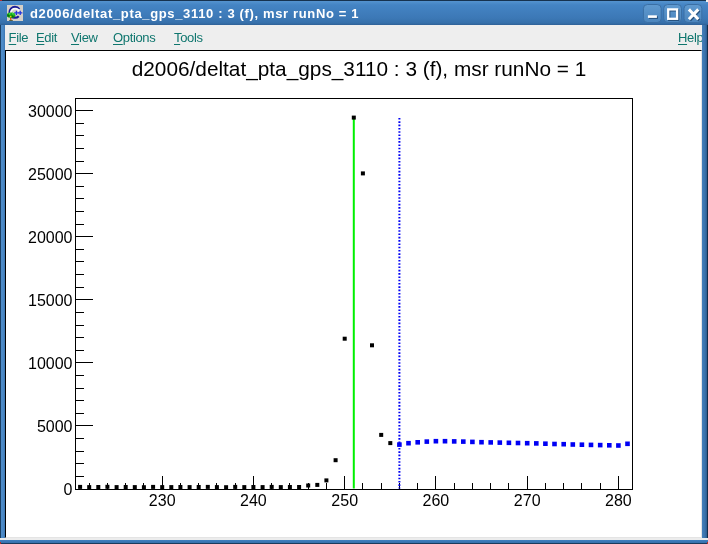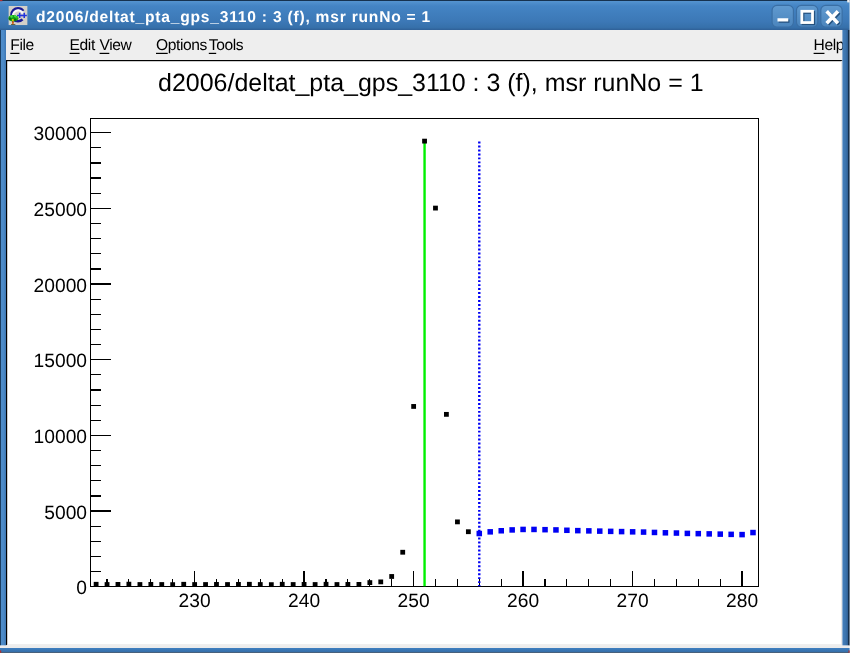--- a/index.html
+++ b/index.html
@@ -1,20 +1,20 @@
 <!DOCTYPE html>
 <html><head><meta charset="utf-8"><title>musrfit</title><style>
 html,body{margin:0;padding:0;width:708px;height:544px;overflow:hidden;background:#fff;
  font-family:"Liberation Sans",sans-serif;}
 .abs{position:absolute;}
 #titlebar{left:0;top:0;width:708px;height:25px;
  background:linear-gradient(#16324f 0,#16324f 1px,#5493cf 1px,#4484c4 5px,#3c78b6 18px,#3670aa 23px,#2f6097 25px);}
 #tbtext{left:30px;top:0;height:25px;line-height:27px;color:#fff;font-weight:bold;font-size:13px;letter-spacing:0.65px;white-space:nowrap;}
 #menubar{left:5px;top:25px;width:698px;height:25px;background:#eeeeee;}
-.mi{top:25px;height:41px;line-height:26px;font-size:13px;letter-spacing:-0.35px;color:#000000;white-space:nowrap;}
+.mi{top:25px;height:41px;line-height:26px;font-size:13px;letter-spacing:-0.35px;color:#0f766e;white-space:nowrap;}
 .mi u{text-decoration:underline solid 1px;text-underline-offset:2px;}
 #canvas{left:5px;top:50px;width:695px;height:486px;background:#fff;border:1px solid;
  border-color:#000 #e4e4e4 #e4e4e4 #000;}
 #lframe{left:0;top:25px;width:5px;height:513px;
  background:linear-gradient(to right,#1b3f63 0,#1b3f63 1px,#4e8cc9 1px,#4c8ac7 3px,#3c76b3 5px);}
 #rframe{left:702px;top:25px;width:6px;height:513px;
  background:linear-gradient(to right,#447fbc 0,#3a72ab 3px,#2c5a8e 5px,#142f4c 5px,#142f4c 6px);}
 #bframe{left:0;top:538px;width:708px;height:6px;
  background:linear-gradient(#ececec 0,#ececec 2px,#3f7fc0 2px,#3670ab 5px,#1b3a5c 5px,#1b3a5c 6px);}
 </style></head><body>
@@ -49,23 +49,23 @@
  <rect x="46.0" y="4.5" width="17.8" height="18" rx="4" fill="url(#bg)" stroke="#3a6fa5" stroke-width="1"></rect>
  <path d="M10.9 17.6h9" stroke="#25517e" stroke-width="2.6"></path>
  <path d="M9.9 16.6h9" stroke="#fff" stroke-width="2.6"></path>
  <rect x="31.2" y="10.4" width="8.9" height="9.4" fill="none" stroke="#25517e" stroke-width="2.3"></rect>
  <rect x="30.2" y="9.4" width="8.9" height="9.4" fill="none" stroke="#fff" stroke-width="2.3"></rect>
  <path d="M51.9 10.4l9.4 9.9M61.3 10.4l-9.4 9.9" stroke="#25517e" stroke-width="3"></path>
  <path d="M50.9 9.4l9.4 9.9M60.3 9.4l-9.4 9.9" stroke="#fff" stroke-width="3"></path>
 </svg>
 <div id="menubar" class="abs"></div>
 <div class="abs mi" style="left:8.6px"><u>F</u>ile</div>
-<div class="abs mi" style="left:58px"><u>E</u>dit</div>
-<div class="abs mi" style="left:83px"><u>V</u>iew</div>
-<div class="abs mi" style="left:130px"><u>O</u>ptions</div>
+<div class="abs mi" style="left:36px"><u>E</u>dit</div>
+<div class="abs mi" style="left:71px"><u>V</u>iew</div>
+<div class="abs mi" style="left:113px"><u>O</u>ptions</div>
 <div class="abs mi" style="left:174px"><u>T</u>ools</div>
 <div class="abs mi" style="left:678px"><u>H</u>elp</div>
 <div id="canvas" class="abs"></div>
 <div id="lframe" class="abs"></div>
 <div id="rframe" class="abs"></div>
 <div id="bframe" class="abs"></div>
 <div class="abs" style="left:0;top:0;width:2px;height:1px;background:#b03030"></div>
 <div class="abs" style="left:706px;top:0;width:2px;height:2px;background:#f0f0f0"></div>
 <div class="abs" style="left:0;top:542px;width:1px;height:2px;background:#b03030"></div>
 <div class="abs" style="left:707px;top:542px;width:1px;height:2px;background:#b03030"></div>

